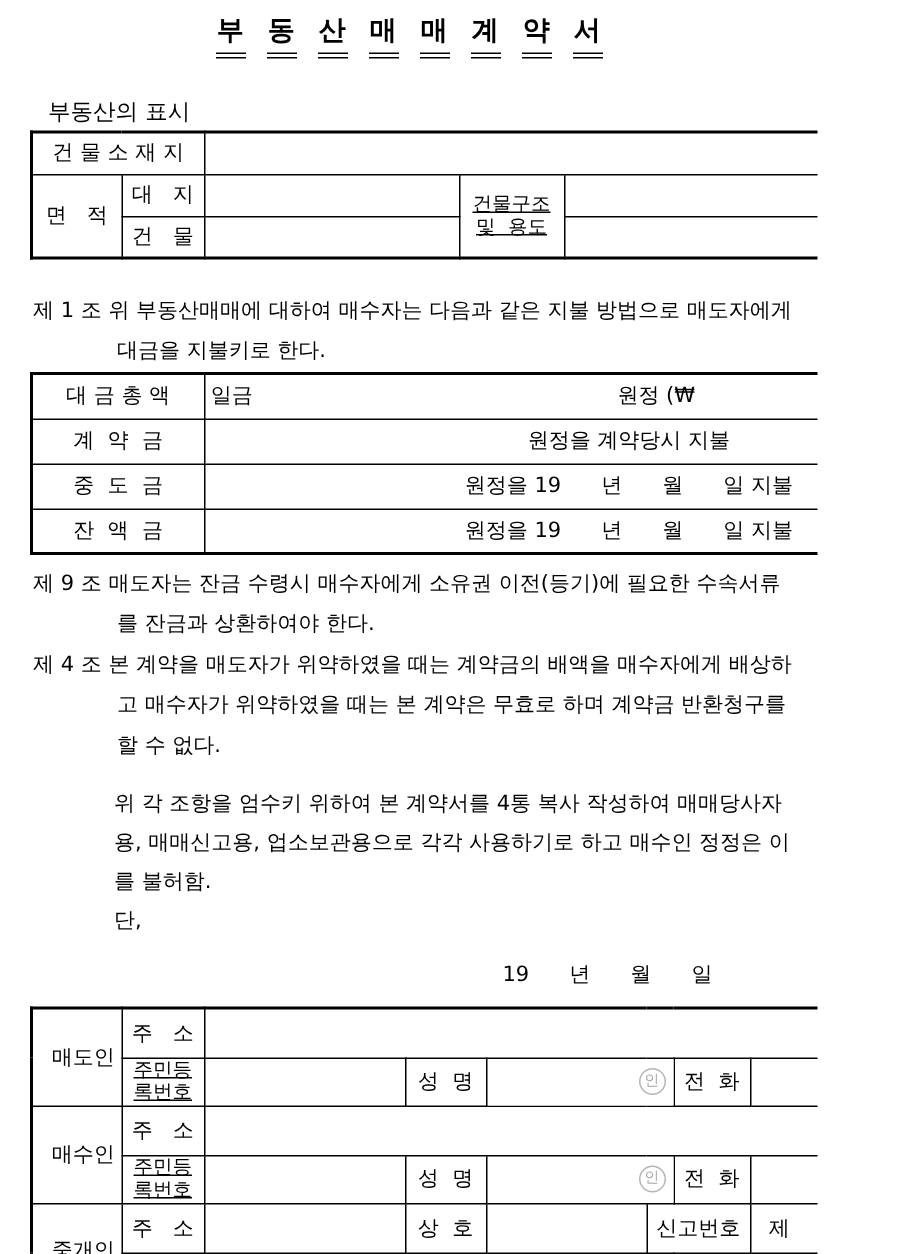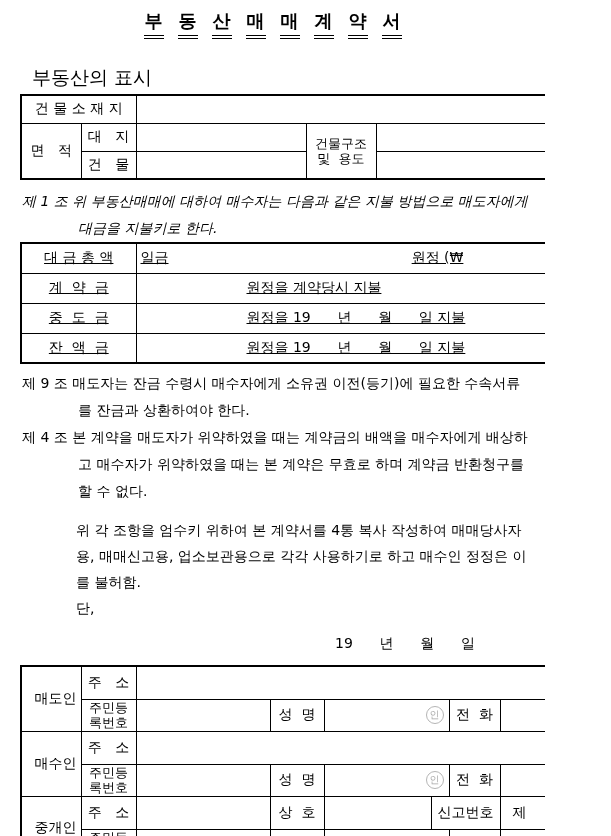--- a/index.html
+++ b/index.html
@@ -7,48 +7,48 @@
     width:545px;height:836px;background:#ffffff;color:#000;
     font-family:"DejaVu Sans", sans-serif;font-size:14px;
     position:relative;overflow:hidden;
   }
   
   .title{ text-align:center;padding-top:10px; }
   .title span{
     display:inline-block;margin:0 7px;padding:0 1px 3px;
     border-bottom:4px double #000;font-weight:bold;font-size:18px;line-height:22px;
   }
-  .section-label{ margin:26px 0 3px 32px;font-size:19px; }
+  .section-label{ margin:26px 0 3px 32px;font-size:15px; }
 
   
   table.tbl{
     border-collapse:collapse;table-layout:fixed;
     margin-left:20px;width:576px;border:2px solid #000;
   }
   table.tbl td{ border:1px solid #000;padding:0 4px;overflow:hidden; }
   td.lbl{ text-align:center;white-space:pre;padding:0; }
-  td.lbl2{ text-align:center;white-space:pre;line-height:15px;padding:0;font-size:13px; }
+  td.lbl2{ text-align:center;white-space:pre;line-height:15px;padding:0;font-size:13px;text-decoration:underline; }
   td.grp{ text-align:right;padding:0;margin-top:32px; }
   td.field{ background:#fff; }
 
   
   .prop tr{ height:28px; }
 
   
-  .pay tr{ height:30px;text-decoration:underline; }
+  .pay tr{ height:30px; }
   .pay-first{ display:flex;align-items:center;justify-content:space-between;white-space:pre; }
   .pay-first .mid{ margin:0 auto;padding-left:120px; }
-  .pay-val{ padding-left:110px !important;white-space:pre; }
+  .pay-val{ text-align:center;padding-left:110px !important;white-space:pre; }
 
   
   .clause{
     margin:0 16px 0 22px;padding-left:56px;text-indent:-56px;
     line-height:27px;word-break:break-all;
   }
-  .clause.first{ margin-top:8px;font-style:italic; }
+  .clause.first{ margin-top:21px; }
   .clause.gap{ margin-top:6px; }
   .clause.pre{ white-space:pre;padding-left:0;text-indent:0; }
   .closing{
     margin:12px 16px 0 76px;line-height:26px;word-break:break-all;
   }
   .note{ margin:0 0 0 76px;line-height:26px; }
   .date-line{ margin:14px 0 12px 0;padding-left:335px;white-space:pre; }
 
   
   .parties tr.r-addr{ height:33px; }

